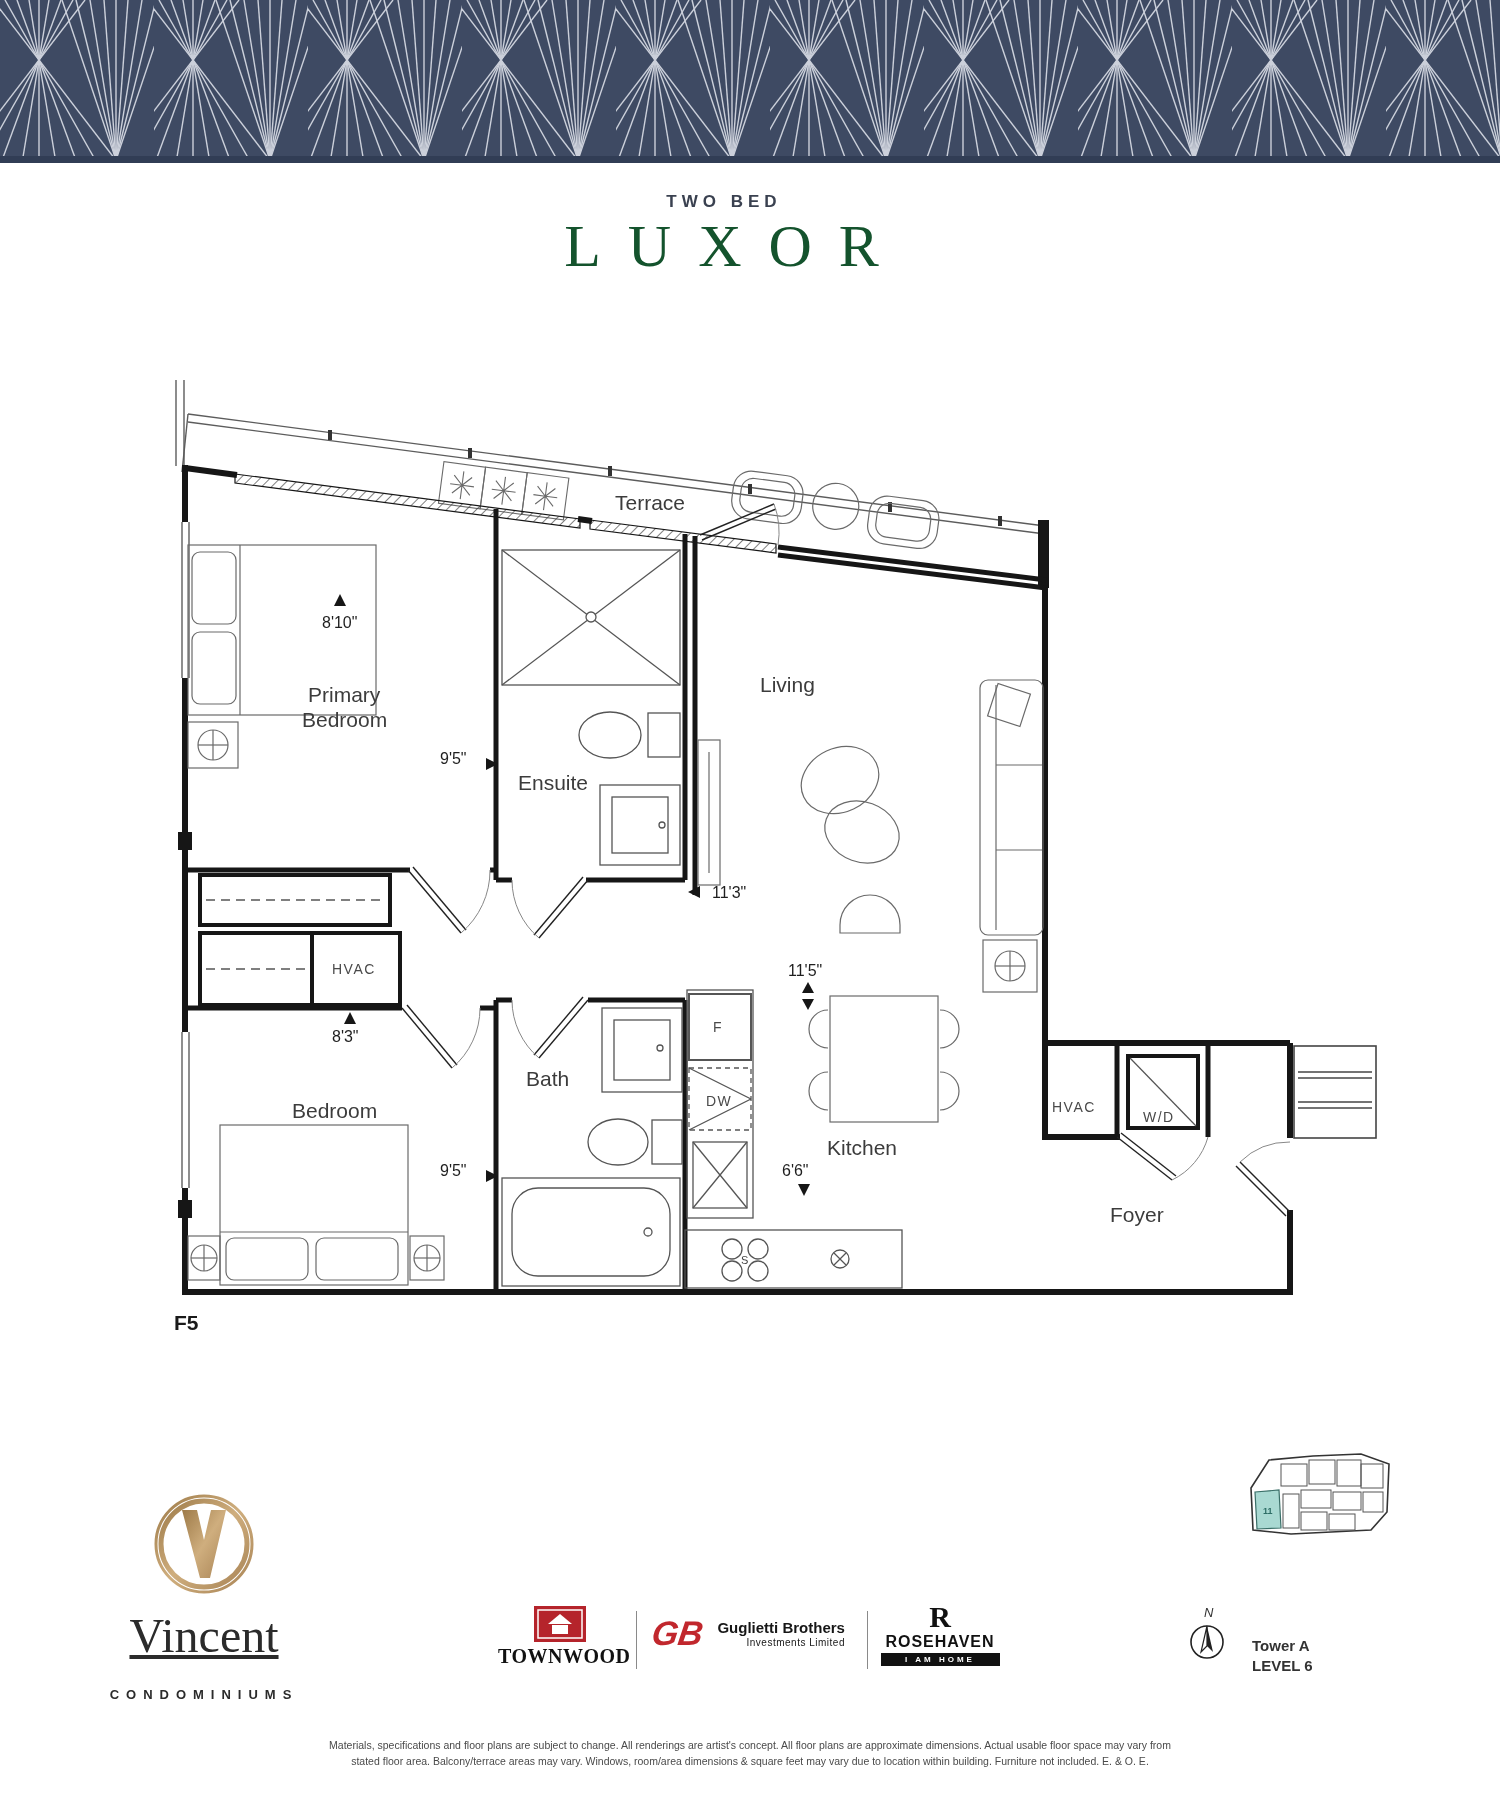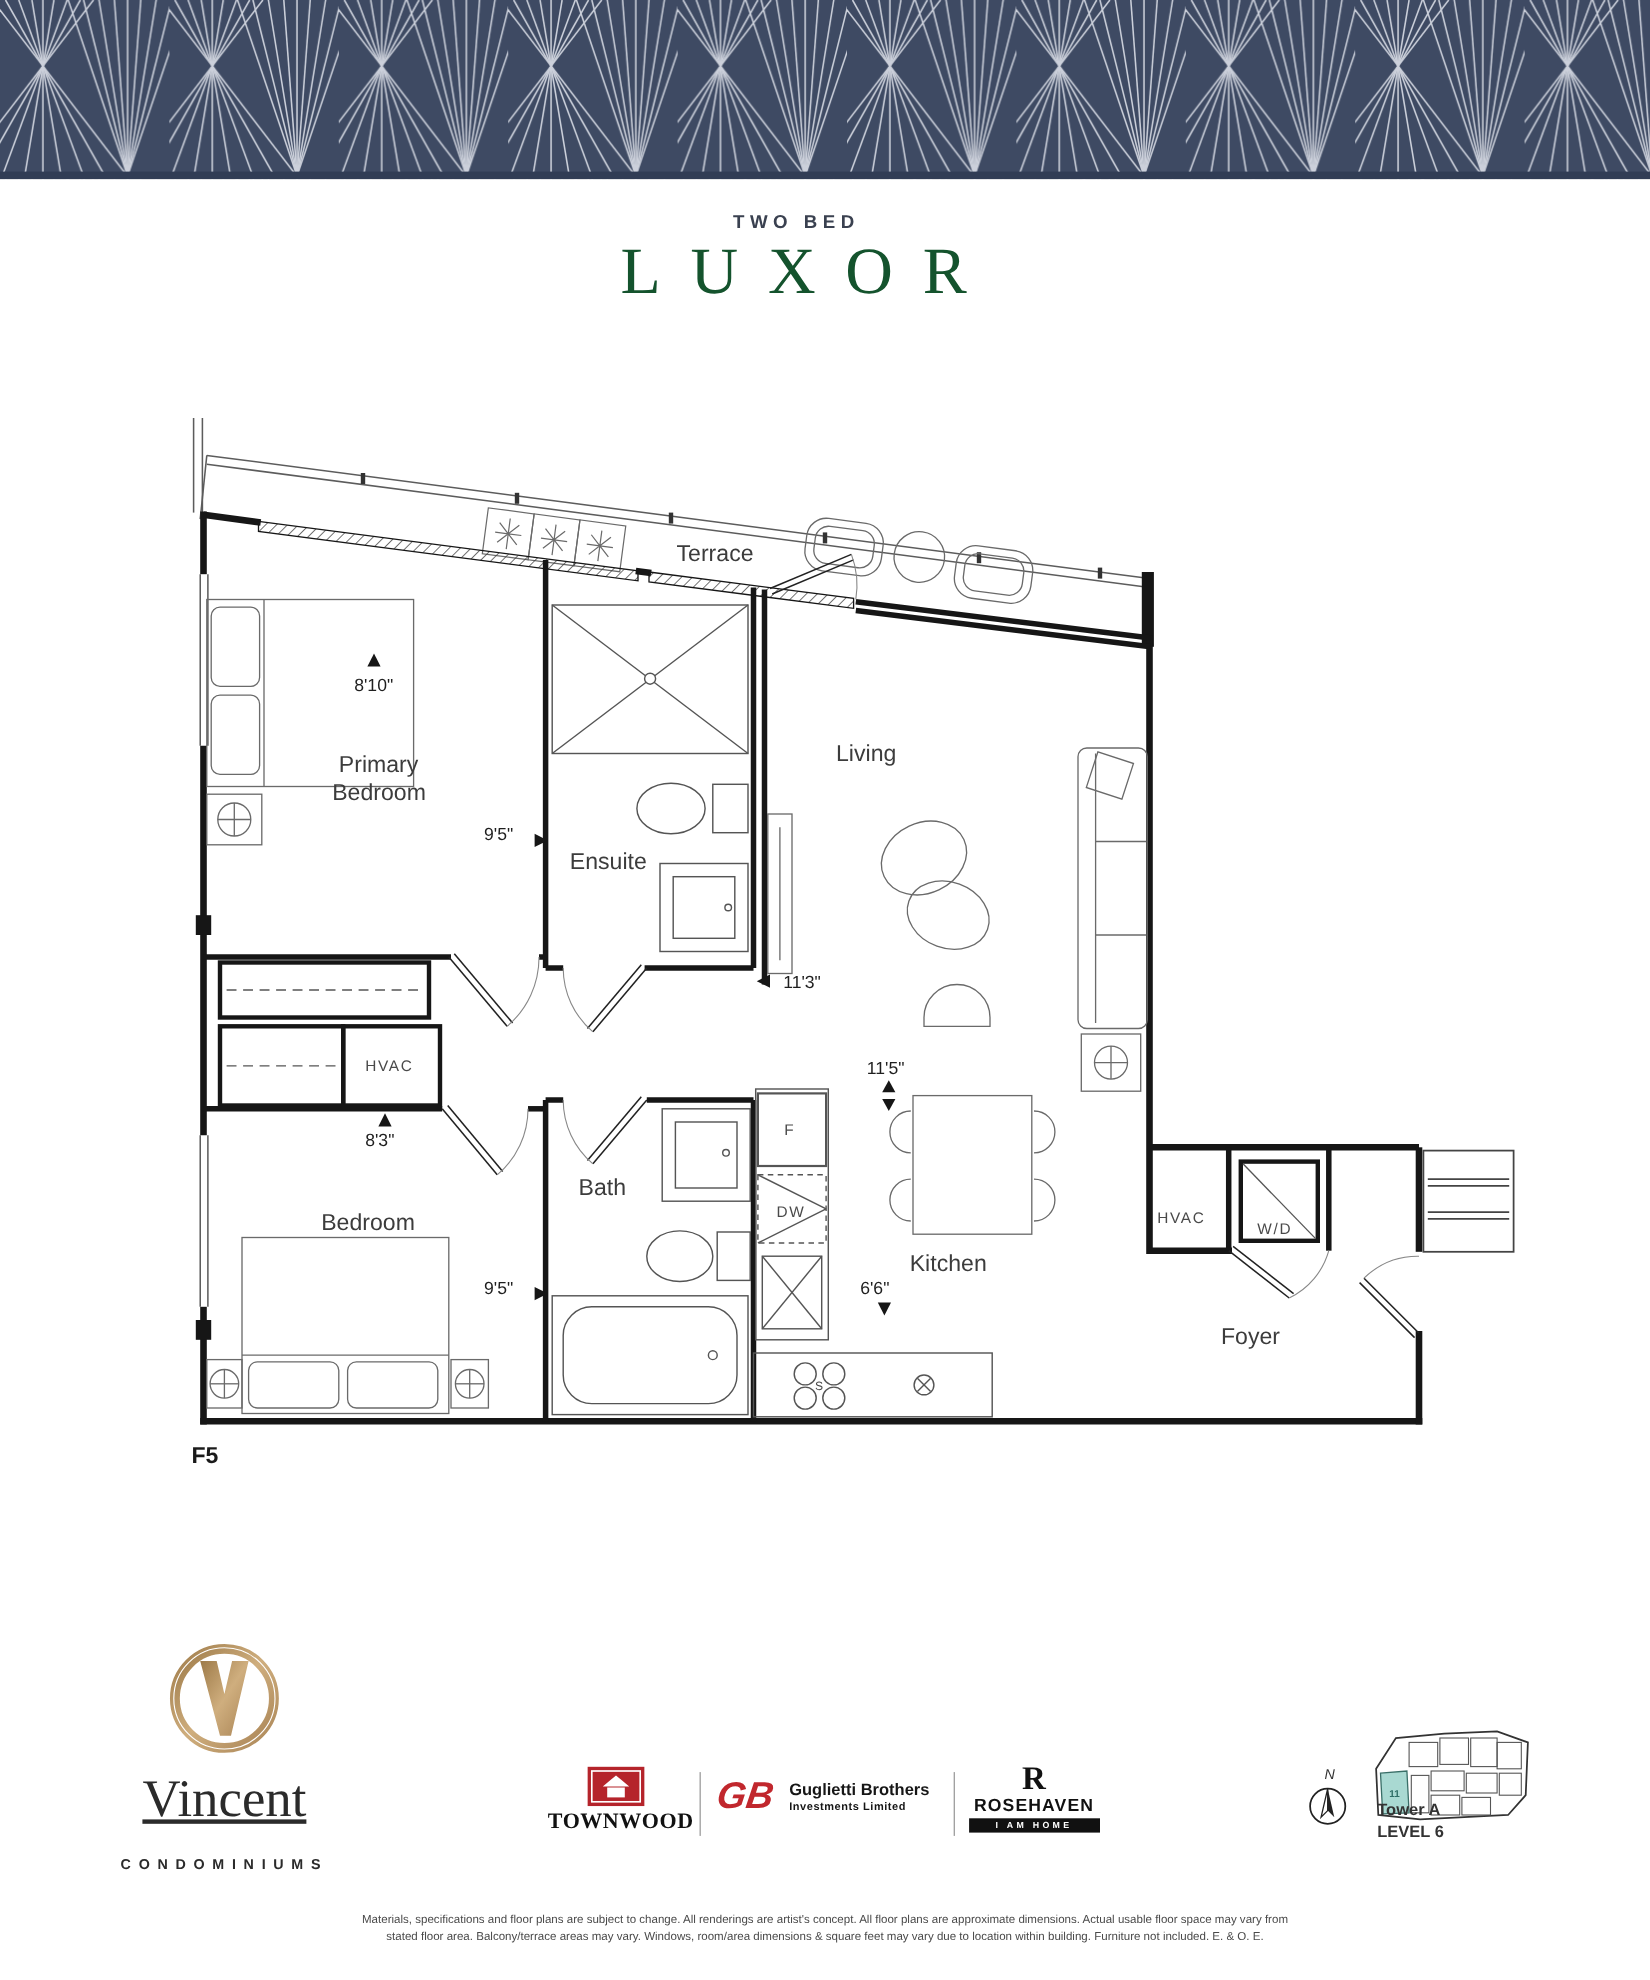--- a/index.html
+++ b/index.html
@@ -27,28 +27,28 @@
   .vincent .word{font-family:"Liberation Serif",serif;font-size:48px;color:#2b2b2b;margin-top:12px;text-decoration:underline;}
   .vincent .sub{font-size:13px;letter-spacing:7px;color:#2b2b2b;font-weight:bold;margin-top:24px;}
   .townwood{position:absolute;left:498px;top:1606px;width:124px;text-align:center;}
   .townwood .word{font-family:"Liberation Serif",serif;font-size:20px;font-weight:bold;color:#111;margin-top:3px;letter-spacing:.5px;}
   .lg-divider{position:absolute;width:1px;height:58px;background:#8a8a8a;top:1611px;}
   .guglietti{position:absolute;left:652px;top:1614px;width:205px;}
   .guglietti .gb{display:inline-block;font-size:34px;font-weight:bold;font-style:italic;
                  color:#c1272d;transform:skewX(-8deg);vertical-align:middle;}
   .guglietti .txt{display:inline-block;vertical-align:middle;margin-left:10px;}
   .guglietti .l1{font-size:15px;font-weight:bold;color:#161616;}
-  .guglietti .l2{font-size:10px;font-weight:bold;color:#161616;letter-spacing:.5px;margin-top:1px;}
+  .guglietti .l2{font-size:10px;font-weight:normal;color:#161616;letter-spacing:.5px;margin-top:1px;text-align:right;}
   .rosehaven{position:absolute;left:880px;top:1602px;width:120px;text-align:center;}
   .rosehaven .crest{font-family:"Liberation Serif",serif;font-size:30px;font-weight:bold;color:#111;line-height:1;}
   .rosehaven .word{font-size:16px;font-weight:bold;color:#111;letter-spacing:1px;margin-top:1px;}
   .rosehaven .bar{margin:2px auto 0;width:119px;background:#111;color:#fff;font-size:8px;
                   letter-spacing:3px;font-weight:bold;padding:2px 0;}
   .north{position:absolute;left:1183px;top:1604px;width:48px;text-align:center;}
-  .keyplan{position:absolute;left:1243px;top:1572px;}
+  .keyplan{position:absolute;left:1243px;top:1452px;}
   .tower-text{position:absolute;left:1252px;top:1636px;font-size:15px;font-weight:bold;
               color:#333;line-height:1.3;}
   .disclaimer{position:absolute;left:200px;top:1738px;width:1100px;text-align:center;
               font-size:10.5px;color:#4a4a4a;line-height:1.5;}
 </style>
 </head>
 <body>
 
 <div id="page">
 

